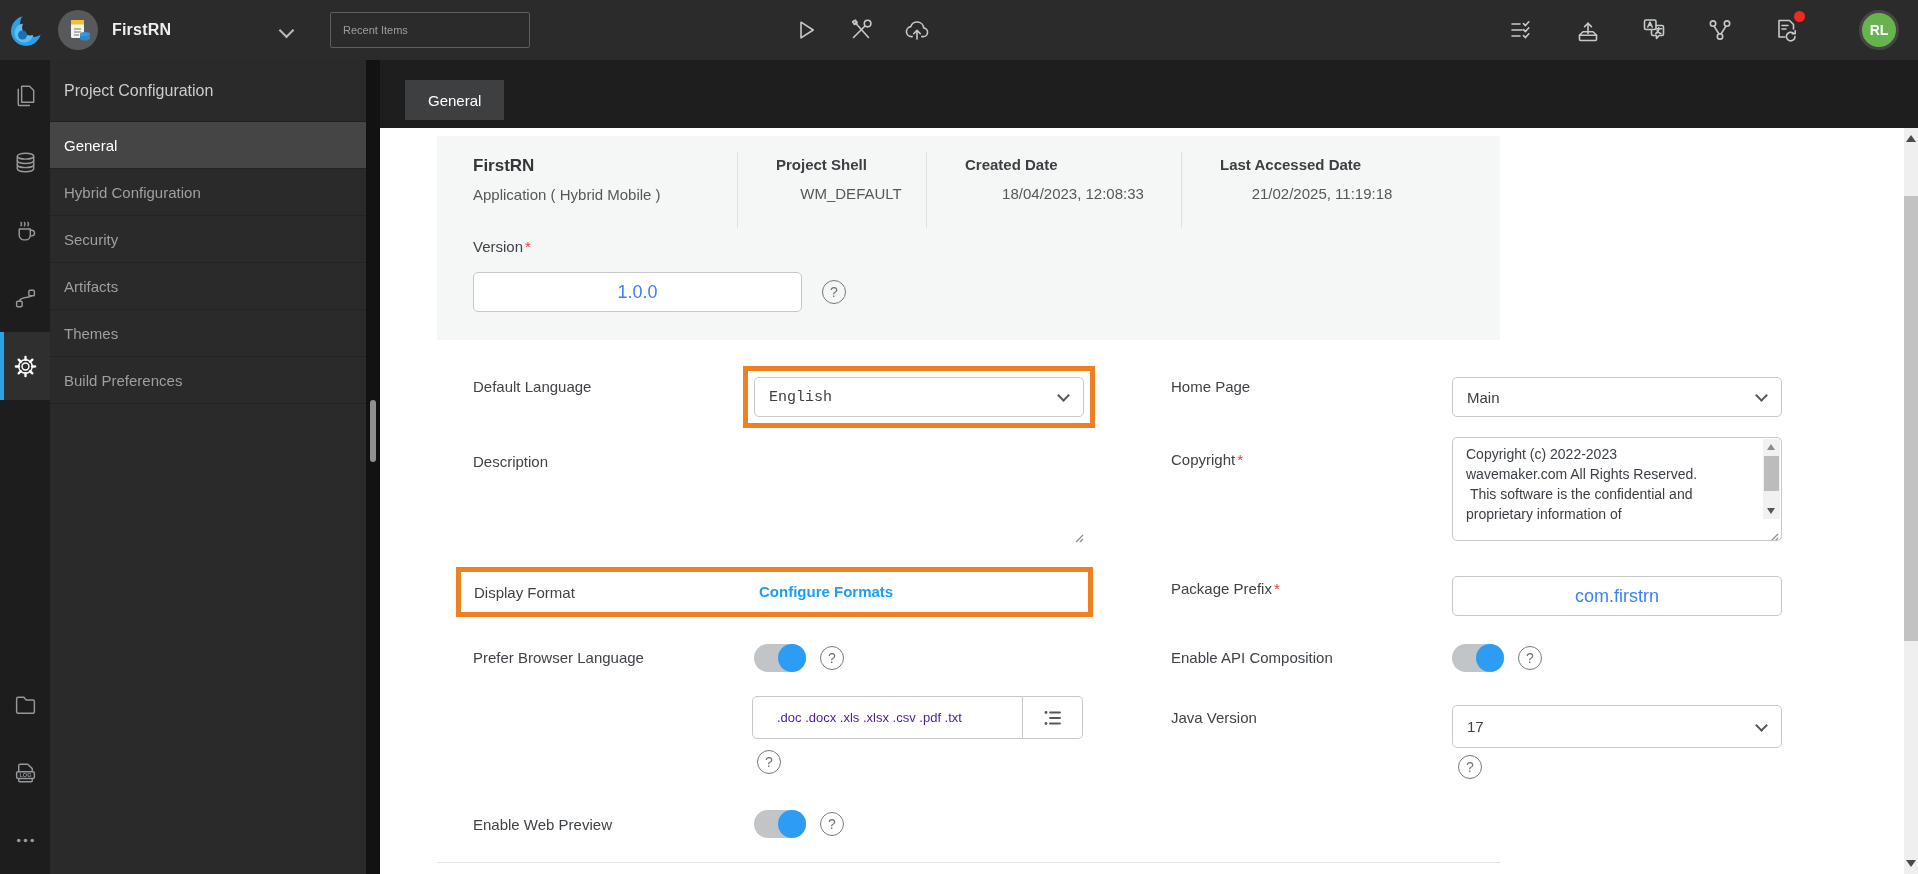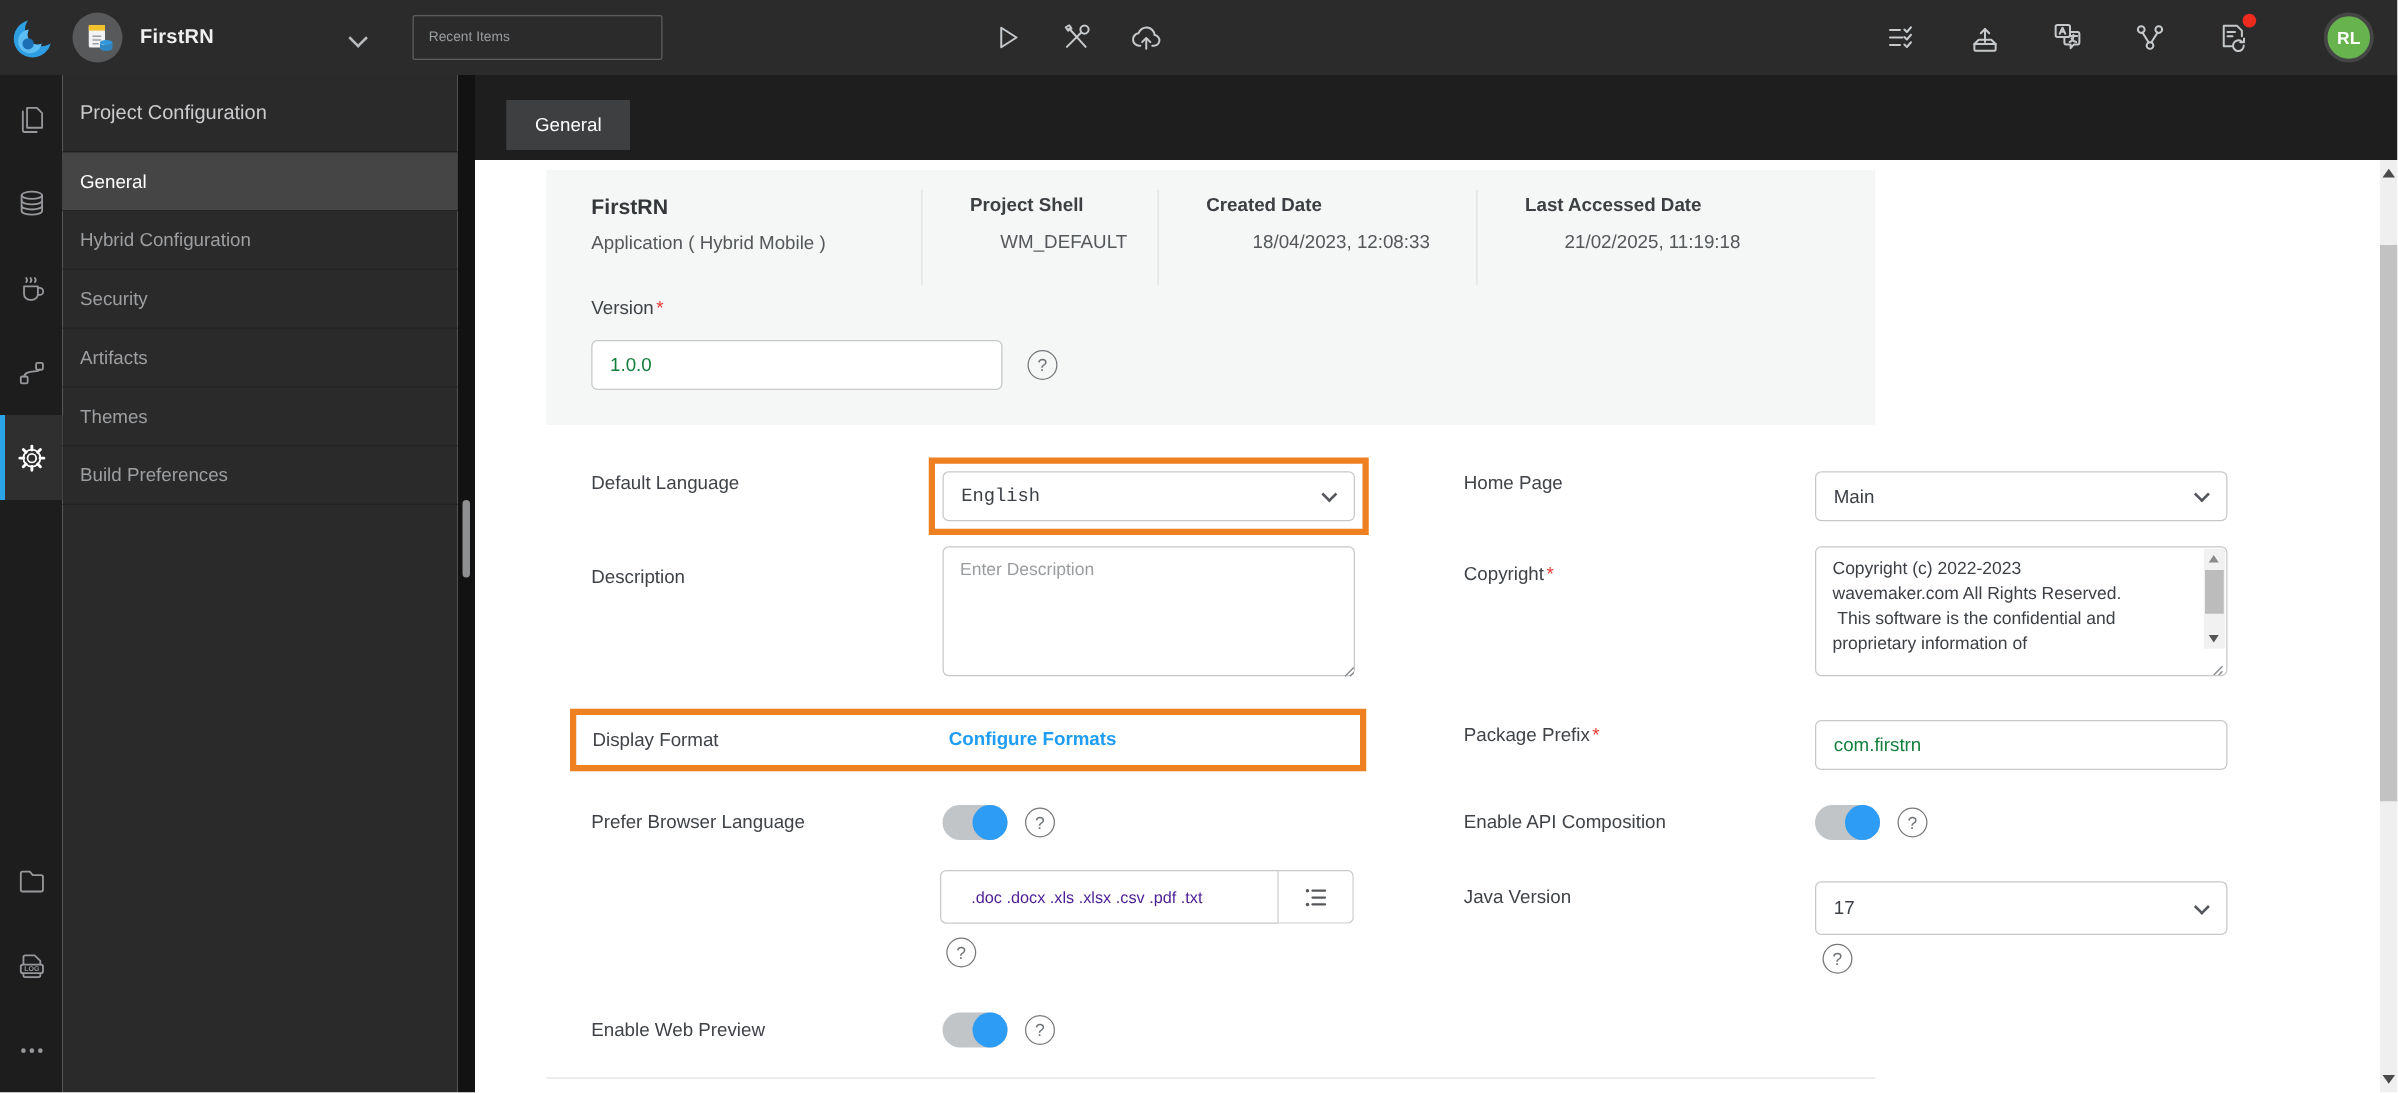--- a/index.html
+++ b/index.html
@@ -60,21 +60,21 @@
   .c4 { width: 243px; }
   .sum-name { font-size: 17px; font-weight: bold; color: #343739; margin-bottom: 10px; }
   .sum-type { font-size: 15px; color: #55585b; }
   .sum-label { font-size: 15px; font-weight: bold; color: #3d4043; margin-bottom: 12px; }
   .sum-value { font-size: 15px; color: #55585b; text-align: center; }
   .version-block { padding-left: 36px; margin-top: 10px; }
   .field-label { font-size: 15px; color: #3f4347; }
   .star { color: #e53935; margin-left: 2px; font-size: 15px; }
   .version-line { display: flex; align-items: center; margin-top: 16px; }
 
-  .text-input { background: #fff; border: 1px solid #c6c8ca; border-radius: 5px; height: 40px; font-size: 15px; color: #15803d; padding: 0 14px; font-family: "Liberation Sans", sans-serif; outline: none; }
+  .text-input { background: #fff; border: 1px solid #c6c8ca; border-radius: 5px; height: 40px; font-size: 18px; color: #3b82f6; padding: 0 14px; font-family: "Liberation Sans", sans-serif; outline: none; text-align: center; }
   .help { width: 24px; height: 24px; border: 1.5px solid #75787b; border-radius: 50%; color: #6f7376; font-size: 14px; display: flex; align-items: center; justify-content: center; cursor: pointer; flex: none; }
 
   
   .fl { position: absolute; font-size: 15px; color: #3f4347; }
   .select { position: absolute; width: 330px; height: 40px; background: #fff; border: 1px solid #c6c8ca; border-radius: 5px; display: flex; align-items: center; padding: 0 14px; font-size: 15px; color: #3c4045; cursor: pointer; }
   .chev { position: absolute; right: 15px; top: 13px; width: 9px; height: 9px; border-right: 2px solid #53575c; border-bottom: 2px solid #53575c; transform: rotate(45deg); }
   .hl-wrap { position: absolute; border: 5px solid #ef8021; padding: 6px; background: #fff; }
   .hl-wrap .select { position: relative; }
   .hl-row { position: absolute; left: 76px; top: 439px; width: 637px; height: 50px; border: 5px solid #ef8021; display: flex; align-items: center; background: #fff; }
   .hl-row .fl { position: static; margin-left: 13px; }
@@ -303,21 +303,20 @@
 
     <div class="fl" style="left:93px; top:250px;">Default Language</div>
     <div class="hl-wrap" style="left:363px; top:238px;">
       <div class="select" style="width:330px;font-family:Liberation Mono, monospace;">
         <span>English</span>
         <span class="chev"></span>
       </div>
     </div>
 
     <div class="fl" style="left:93px; top:325px;">Description</div>
-    <textarea class="desc" placeholder="Enter Description" style=""></textarea>
     <span class="grip" style="left:694px; top:401px;">
       <svg viewBox="0 0 10 10">
           <path d="M2 9 L9 2 M6 9 L9 6" fill="none"></path>
         </svg>
     </span>
 
     <div class="hl-row">
       <span class="fl">Display Format</span>
       <span class="link">Configure Formats</span>
     </div>

